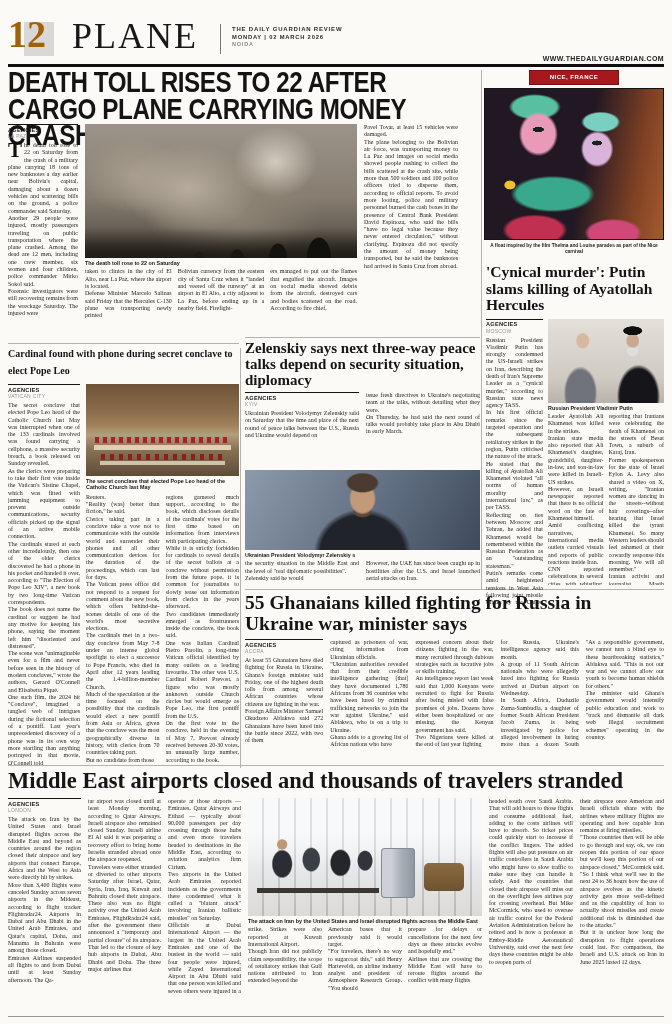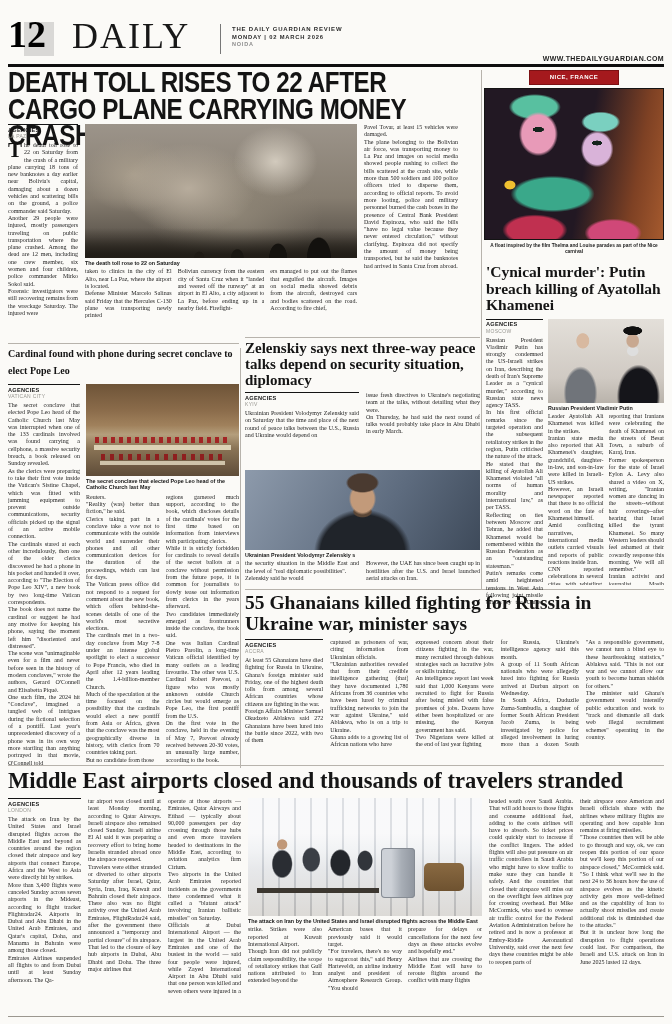--- a/index.html
+++ b/index.html
@@ -2,21 +2,21 @@
 <html><head>
 <meta charset="utf-8">
 <style>
   html,body{margin:0;padding:0;background:#e8e6e2;}
   #page{position:relative;width:672px;height:1024px;background:#fbfaf7;overflow:hidden;
         font-family:"Liberation Serif",serif;color:#1c1c1c;}
   
   #header{position:absolute;left:8px;top:14px;width:656px;height:50px;}
   .pagenum-wrap{position:absolute;left:0;top:2px;width:52px;height:44px;}
   .pagenum-box{position:absolute;left:16px;top:6px;width:30px;height:34px;background:#d9d8d6;}
-  .pagenum{position:absolute;left:0;top:-4px;font:bold 38px/44px "Liberation Serif",serif;color:#000000;}
+  .pagenum{position:absolute;left:0;top:-4px;font:bold 38px/44px "Liberation Serif",serif;color:#a16207;}
   .world{position:absolute;left:64px;top:0px;font:400 36px/44px "Liberation Serif",serif;
          letter-spacing:2px;color:#181818;}
   .head-vrule{position:absolute;left:212px;top:10px;width:1px;height:30px;background:#777;}
   .pubinfo{position:absolute;left:224px;top:12px;font-family:"Liberation Sans",sans-serif;}
   .pubinfo .l1{font-size:6px;font-weight:bold;letter-spacing:.8px;color:#2c2c2c;}
   .pubinfo .l2{font-size:5.8px;font-weight:bold;letter-spacing:.8px;color:#2c2c2c;margin-top:1.5px;}
   .pubinfo .l3{font-size:5.5px;font-weight:bold;letter-spacing:.8px;color:#8d8d8d;margin-top:1.5px;}
   .website{position:absolute;right:0;bottom:2px;font:bold 7px "Liberation Sans",sans-serif;
            letter-spacing:.4px;color:#1e1e1e;text-decoration:none;}
   .thickrule{position:absolute;left:8px;top:64px;width:656px;height:3px;background:#0e0e0e;}
@@ -168,21 +168,21 @@
 </head>
 <body>
 
 <div id="page">
 
   <div id="header">
     <div class="pagenum-wrap">
       <div class="pagenum-box"></div>
       <div class="pagenum">12</div>
     </div>
-    <div class="world">DAILY</div>
+    <div class="world">PLANE</div>
     <div class="head-vrule"></div>
     <div class="pubinfo">
       <div class="l1">THE DAILY GUARDIAN REVIEW</div>
       <div class="l2">MONDAY | 02 MARCH 2026</div>
       <div class="l3">NOIDA</div>
     </div>
     <a href="#" class="website">WWW.THEDAILYGUARDIAN.COM</a>
   </div>
   <div class="thickrule"></div>
 
@@ -222,21 +222,21 @@
 
   <div class="srule" style="left:240px;top:348px;width:1px;height:420px;"></div>
   <div class="srule" style="left:481px;top:70px;width:1px;height:520px;"></div>
 
   <div class="srule" style="left:8px;top:343px;width:231px;height:1px;"></div>
   <div class="srule" style="left:245px;top:337px;width:235px;height:1px;"></div>
   <div class="srule" style="left:245px;top:589px;width:419px;height:1px;"></div>
   <div class="srule" style="left:8px;top:765px;width:656px;height:1px;"></div>
 
   <div id="putin">
-    <h2 class="hl-serif">'Cynical murder': Putin breach killing of Ayatollah Khamenei</h2>
+    <h2 class="hl-serif">'Cynical murder': Putin slams killing of Ayatollah Hercules</h2>
     <div class="body">
       <div class="cL">
         <div class="kicker">
           <div class="agency">AGENCIES</div>
           <div class="loc">MOSCOW</div>
         </div>
         <div class="article-col">Russian President Vladimir Putin has strongly condemned the US-Israeli strikes on Iran, describing the death of Iran's Supreme Leader as a "cynical murder," according to Russian state news agency TASS.
 In his first official remarks since the targeted operation and the subsequent retaliatory strikes in the region, Putin criticised the nature of the attack.
 He stated that the killing of Ayatollah Ali Khamenei violated "all norms of human morality and international law," as per TASS.
 Reflecting on ties between Moscow and Tehran, he added that Khamenei would be remembered within the Russian Federation as an "outstanding statesman."

